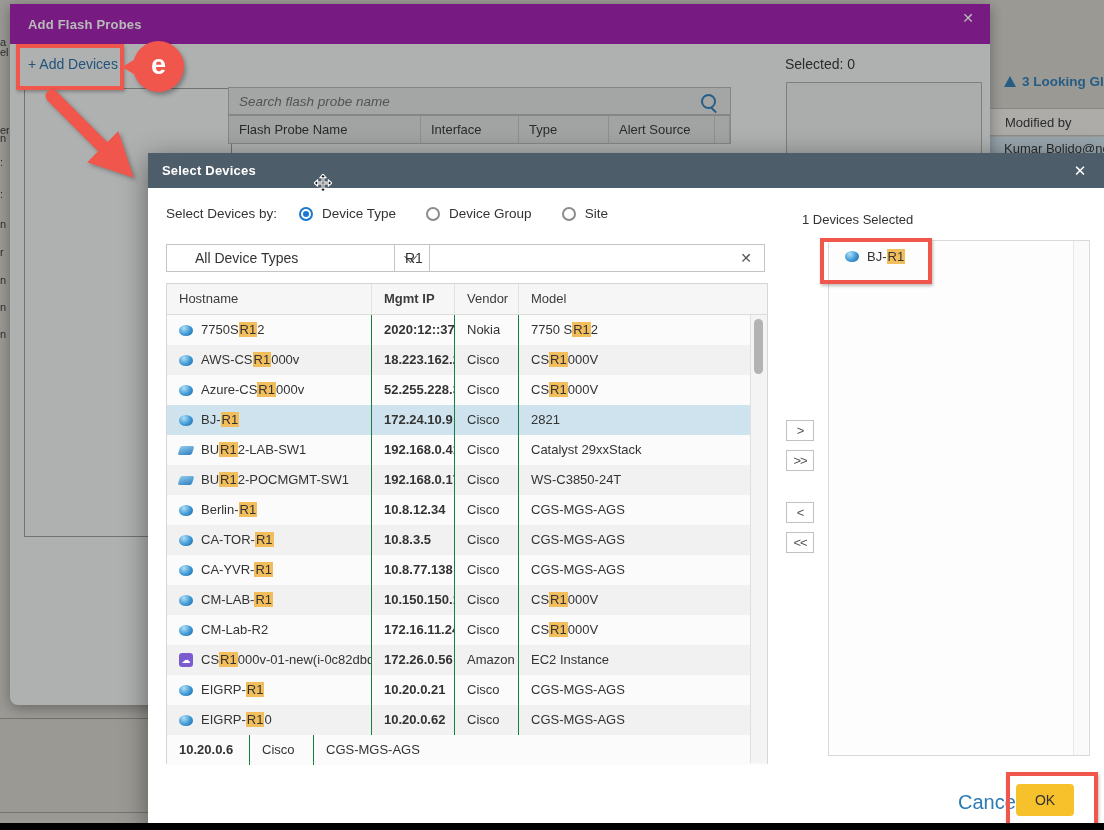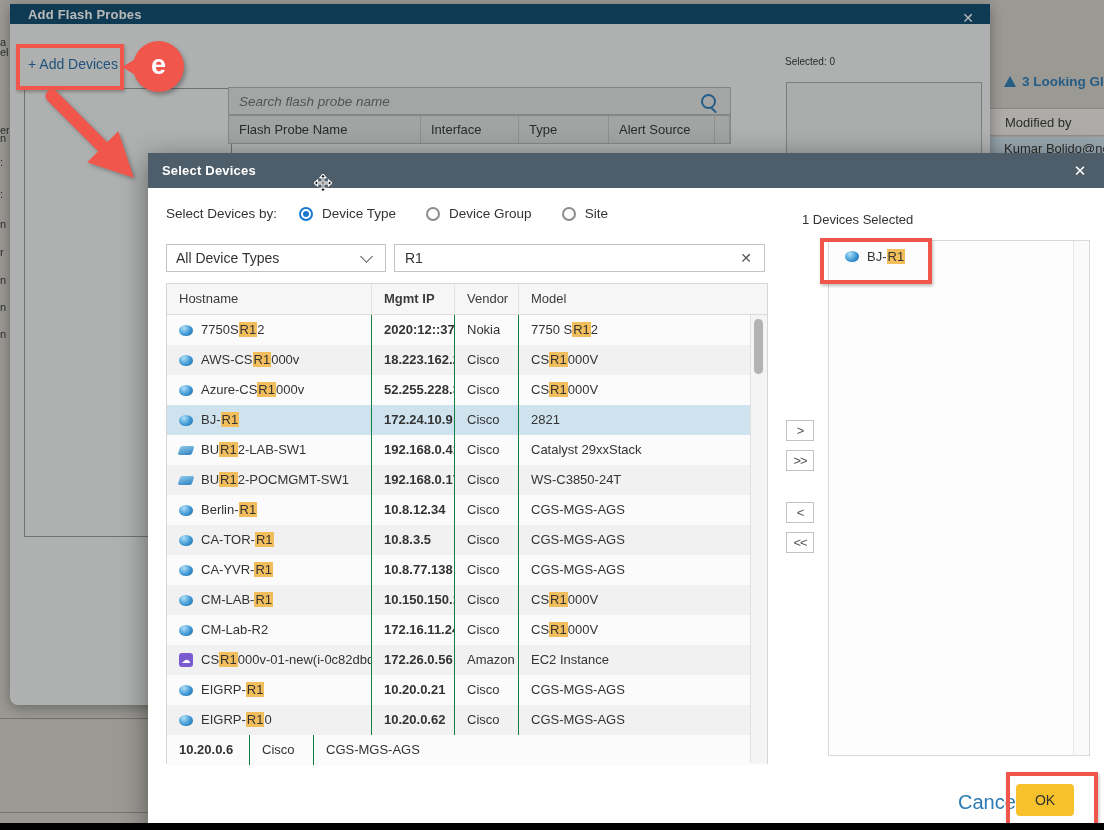--- a/index.html
+++ b/index.html
@@ -14,51 +14,51 @@
   .pg-right{left:990px;top:0;width:114px;height:158px;z-index:1;}
   .pg-right .sect-top{position:absolute;left:0;top:0;width:114px;height:108px;border-bottom:1px solid #bdb9b2;}
   .lg-link{position:absolute;left:14px;top:74px;width:100px;color:#2d7bb5;font-size:13.5px;font-weight:700;white-space:nowrap;overflow:hidden;display:flex;align-items:center;gap:6px;}
   .tri-icon{width:0;height:0;border-left:6px solid transparent;border-right:6px solid transparent;border-bottom:11px solid #2d7bb5;flex:0 0 auto;}
   .modified-row{position:absolute;left:0;top:109px;width:114px;height:27px;background:#efece7;border-bottom:1px solid #c6c2bb;color:#333;font-size:13px;line-height:27px;padding-left:15px;box-sizing:border-box;white-space:nowrap;overflow:hidden;}
   .kumar-row{position:absolute;left:0;top:137px;width:114px;height:21px;background:#d2e4ef;color:#333;font-size:13px;line-height:24px;padding-left:14px;box-sizing:border-box;white-space:nowrap;overflow:hidden;}
   .edge-frag{position:absolute;left:0;width:9px;height:14px;overflow:hidden;color:#3a3a3a;font-size:11px;z-index:1;}
   .faint-line{position:absolute;left:0;width:148px;height:0;border-top:1px solid #a09d97;z-index:1;}
   
   .afp{left:10px;top:4px;width:980px;height:701px;background:#f2f2f2;border-radius:0 0 8px 8px;box-shadow:0 3px 14px rgba(0,0,0,.35);z-index:10;}
-  .titlebar{position:absolute;left:0;top:0;right:0;height:20px;background:#0c4a6e;color:#fff;display:flex;align-items:center;}
+  .titlebar{position:absolute;left:0;top:0;right:0;height:40px;background:#a21caf;color:#fff;display:flex;align-items:center;}
   .afp .titlebar{border-radius:0;}
   .titlebar .t-text{font-size:13px;font-weight:700;letter-spacing:.2px;}
   .afp .t-text{margin-left:18px;}
   .x-btn{position:absolute;top:0;height:28px;display:flex;align-items:center;justify-content:center;width:28px;color:#fff;font-size:14px;cursor:default;}
   .afp .x-btn{right:8px;}
   .add-dev{position:absolute;left:18px;top:52px;color:#2a6ea6;font-size:14px;}
   .dev-panel{position:absolute;left:14px;top:84px;width:206px;height:447px;border:1px solid #9a9a9a;}
   .afp-search{position:absolute;left:218px;top:83px;width:503px;height:28px;background:#e3e3e3;border:1px solid #b5b5b5;box-sizing:border-box;display:flex;align-items:center;}
   .afp-search .ph{font-style:italic;color:#6e6e6e;font-size:13.5px;margin-left:10px;flex:1;}
   .mag{width:11px;height:11px;border:2px solid #2e7cb8;border-radius:50%;position:relative;margin-right:14px;flex:0 0 auto;}
   .mag::after{content:"";position:absolute;width:7px;height:2px;background:#2e7cb8;left:9px;top:11px;transform:rotate(45deg);transform-origin:0 0;}
   .afp-head{position:absolute;left:218px;top:111px;width:503px;height:29px;display:flex;background:#e0e0e0;border:1px solid #b8b8b8;box-sizing:border-box;}
   .afp-head .hc{font-size:13px;color:#333;line-height:27px;padding-left:10px;border-right:1px solid #c3c3c3;box-sizing:border-box;white-space:nowrap;overflow:hidden;}
-  .afp-sel-count{position:absolute;left:775px;top:52px;font-size:10px;color:#333;}
+  .afp-sel-count{position:absolute;left:775px;top:52px;font-size:14px;color:#333;}
   .afp-sel-box{position:absolute;left:776px;top:78px;width:194px;height:80px;border:1px solid #adadad;background:#ececec;}
   
   .dim{left:0;top:0;width:1104px;height:830px;background:rgba(20,22,24,0.30);z-index:20;}
   
   .sd{left:148px;top:153px;width:956px;height:672px;background:#fff;box-shadow:0 6px 26px rgba(0,0,0,.45);z-index:30;}
   .sd .titlebar{height:35px;background:#4e5d6a;}
   .sd .t-text{margin-left:14px;}
   .sd .x-btn{right:10px;height:35px;font-size:15px;}
   .radio-row{position:absolute;left:18px;top:53px;display:flex;align-items:center;font-size:13.5px;color:#333;}
   .radio-row .rr-label{margin-right:22px;}
   .radio-opt{display:flex;align-items:center;margin-right:30px;}
   .radio{width:14px;height:14px;border-radius:50%;box-sizing:border-box;margin-right:9px;flex:0 0 auto;}
   .radio.on{border:2px solid #1878d2;position:relative;}
   .radio.on::after{content:"";position:absolute;left:2px;top:2px;width:6px;height:6px;border-radius:50%;background:#1878d2;}
   .radio.off{border:2px solid #8c8c8c;background:#fff;}
-  .dd{position:absolute;left:18px;top:91px;width:220px;height:28px;border:1px solid #c4c4c4;box-sizing:border-box;display:flex;align-items:center;font-size:14px;color:#333;}
+  .dd{position:absolute;left:18px;top:91px;width:264px;height:28px;border:1px solid #c4c4c4;box-sizing:border-box;display:flex;align-items:center;font-size:14px;color:#333;padding-left:19px;}
   .dd .dd-val{margin-left:9px;flex:1;}
   .chev{width:8px;height:8px;border-right:1.5px solid #555;border-bottom:1.5px solid #555;transform:rotate(45deg);margin-right:14px;margin-top:-4px;flex:0 0 auto;}
   .srch{position:absolute;left:246px;top:91px;width:371px;height:28px;border:1px solid #c4c4c4;box-sizing:border-box;display:flex;align-items:center;font-size:14px;color:#333;}
   .srch .sv{margin-left:10px;flex:1;}
   .srch .clear{color:#555;font-size:14px;margin-right:12px;flex:0 0 auto;}
   
   .dtable{position:absolute;left:18px;top:130px;width:602px;height:481px;border:1px solid #d6d6d6;box-sizing:border-box;font-size:13px;color:#333;}
   .dhead{display:flex;height:31px;background:#f6f6f6;border-bottom:1px solid #dcdcdc;box-sizing:border-box;}
   .dhead .hc{line-height:30px;padding-left:12px;color:#3c3c3c;border-right:1px solid #e2e2e2;box-sizing:border-box;}
   .tr{display:flex;height:30px;}

